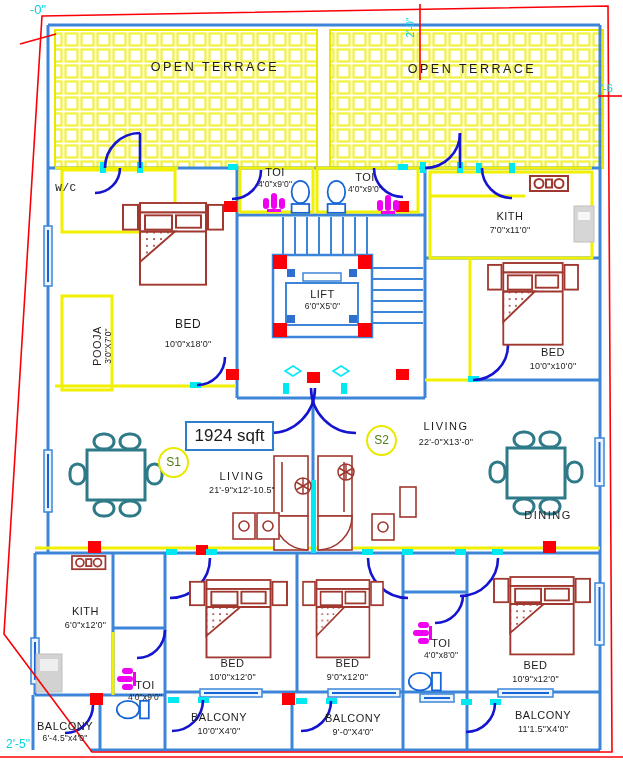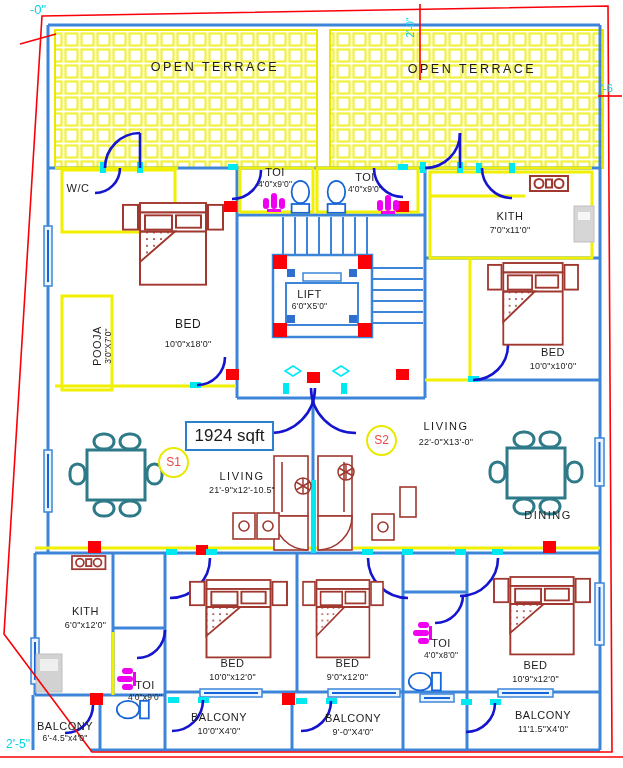--- a/index.html
+++ b/index.html
@@ -6,21 +6,21 @@
   #plan{position:relative;width:623px;height:768px;background:#ffffff;overflow:hidden;
         font-family:"Liberation Sans",sans-serif;}
   #plan svg{position:absolute;left:0;top:0;}
   .lbl{position:absolute;text-align:center;color:#1c1c1c;line-height:1.18;z-index:5;}
   .nm{display:block;font-size:11px;letter-spacing:.5px;}
   .sz{display:block;font-size:8.5px;letter-spacing:.2px;}
   .terr .nm{font-size:12.5px;letter-spacing:2.5px;}
   .sqft{position:absolute;background:#fff;border:2px solid #2f7fd0;color:#1c1c1c;
         font-size:17px;text-align:center;z-index:5;}
   .badge{position:absolute;width:27px;height:27px;border:2px solid #e9e900;border-radius:50%;
-         background:#fff;color:#ef4444;font-size:12px;text-align:center;line-height:27px;z-index:5;}
+         background:#fff;color:#4d7c0f;font-size:12px;text-align:center;line-height:27px;z-index:5;}
   .dim{position:absolute;color:#00d4e4;font-size:12px;z-index:6;white-space:nowrap;}
   .rot{transform:rotate(-90deg);}
   .pooja{position:absolute;left:54px;top:298px;width:96px;height:96px;display:flex;
          flex-direction:column;justify-content:center;text-align:center;
          transform:rotate(-90deg);z-index:5;color:#1c1c1c;}
 </style>
 </head>
 <body>
 
 <div id="plan">
@@ -316,32 +316,32 @@
     <line x1="0" y1="757" x2="623" y2="757"></line>
   </g>
 </svg>
 
   <div class="lbl terr" style="left:130px;top:60px;width:170px;">
     <span class="nm">OPEN TERRACE</span>
   </div>
   <div class="lbl terr" style="left:387px;top:62px;width:170px;">
     <span class="nm">OPEN TERRACE</span>
   </div>
-  <div class="lbl" style="left:56px;top:182px;width:44px;">
+  <div class="lbl" style="left:44px;top:182px;width:44px;font-family:Liberation Mono, monospace;">
     <span class="nm">W/C</span>
   </div>
   <div class="lbl" style="left:238px;top:166px;width:74px;">
     <span class="nm">TOI</span>
     <span class="sz">4'0"x9'0"</span>
   </div>
   <div class="lbl" style="left:328px;top:171px;width:74px;">
     <span class="nm">TOI</span>
     <span class="sz">4'0"x9'0"</span>
   </div>
-  <div class="lbl" style="left:272px;top:288px;width:75px;">
+  <div class="lbl" style="left:285px;top:288px;width:75px;">
     <span class="nm">LIFT</span>
     <span class="sz">6'0"X5'0"</span>
   </div>
   <div class="lbl" style="left:148px;top:317px;width:80px;">
     <span class="nm" style="font-size:12px;">BED</span>
     <span class="sz" style="margin-top:8px;font-size:9px;">10'0"x18'0"</span>
   </div>
   <div class="pooja">
     <span class="nm">POOJA</span>
     <span class="sz">3'0"X7'0"</span>

